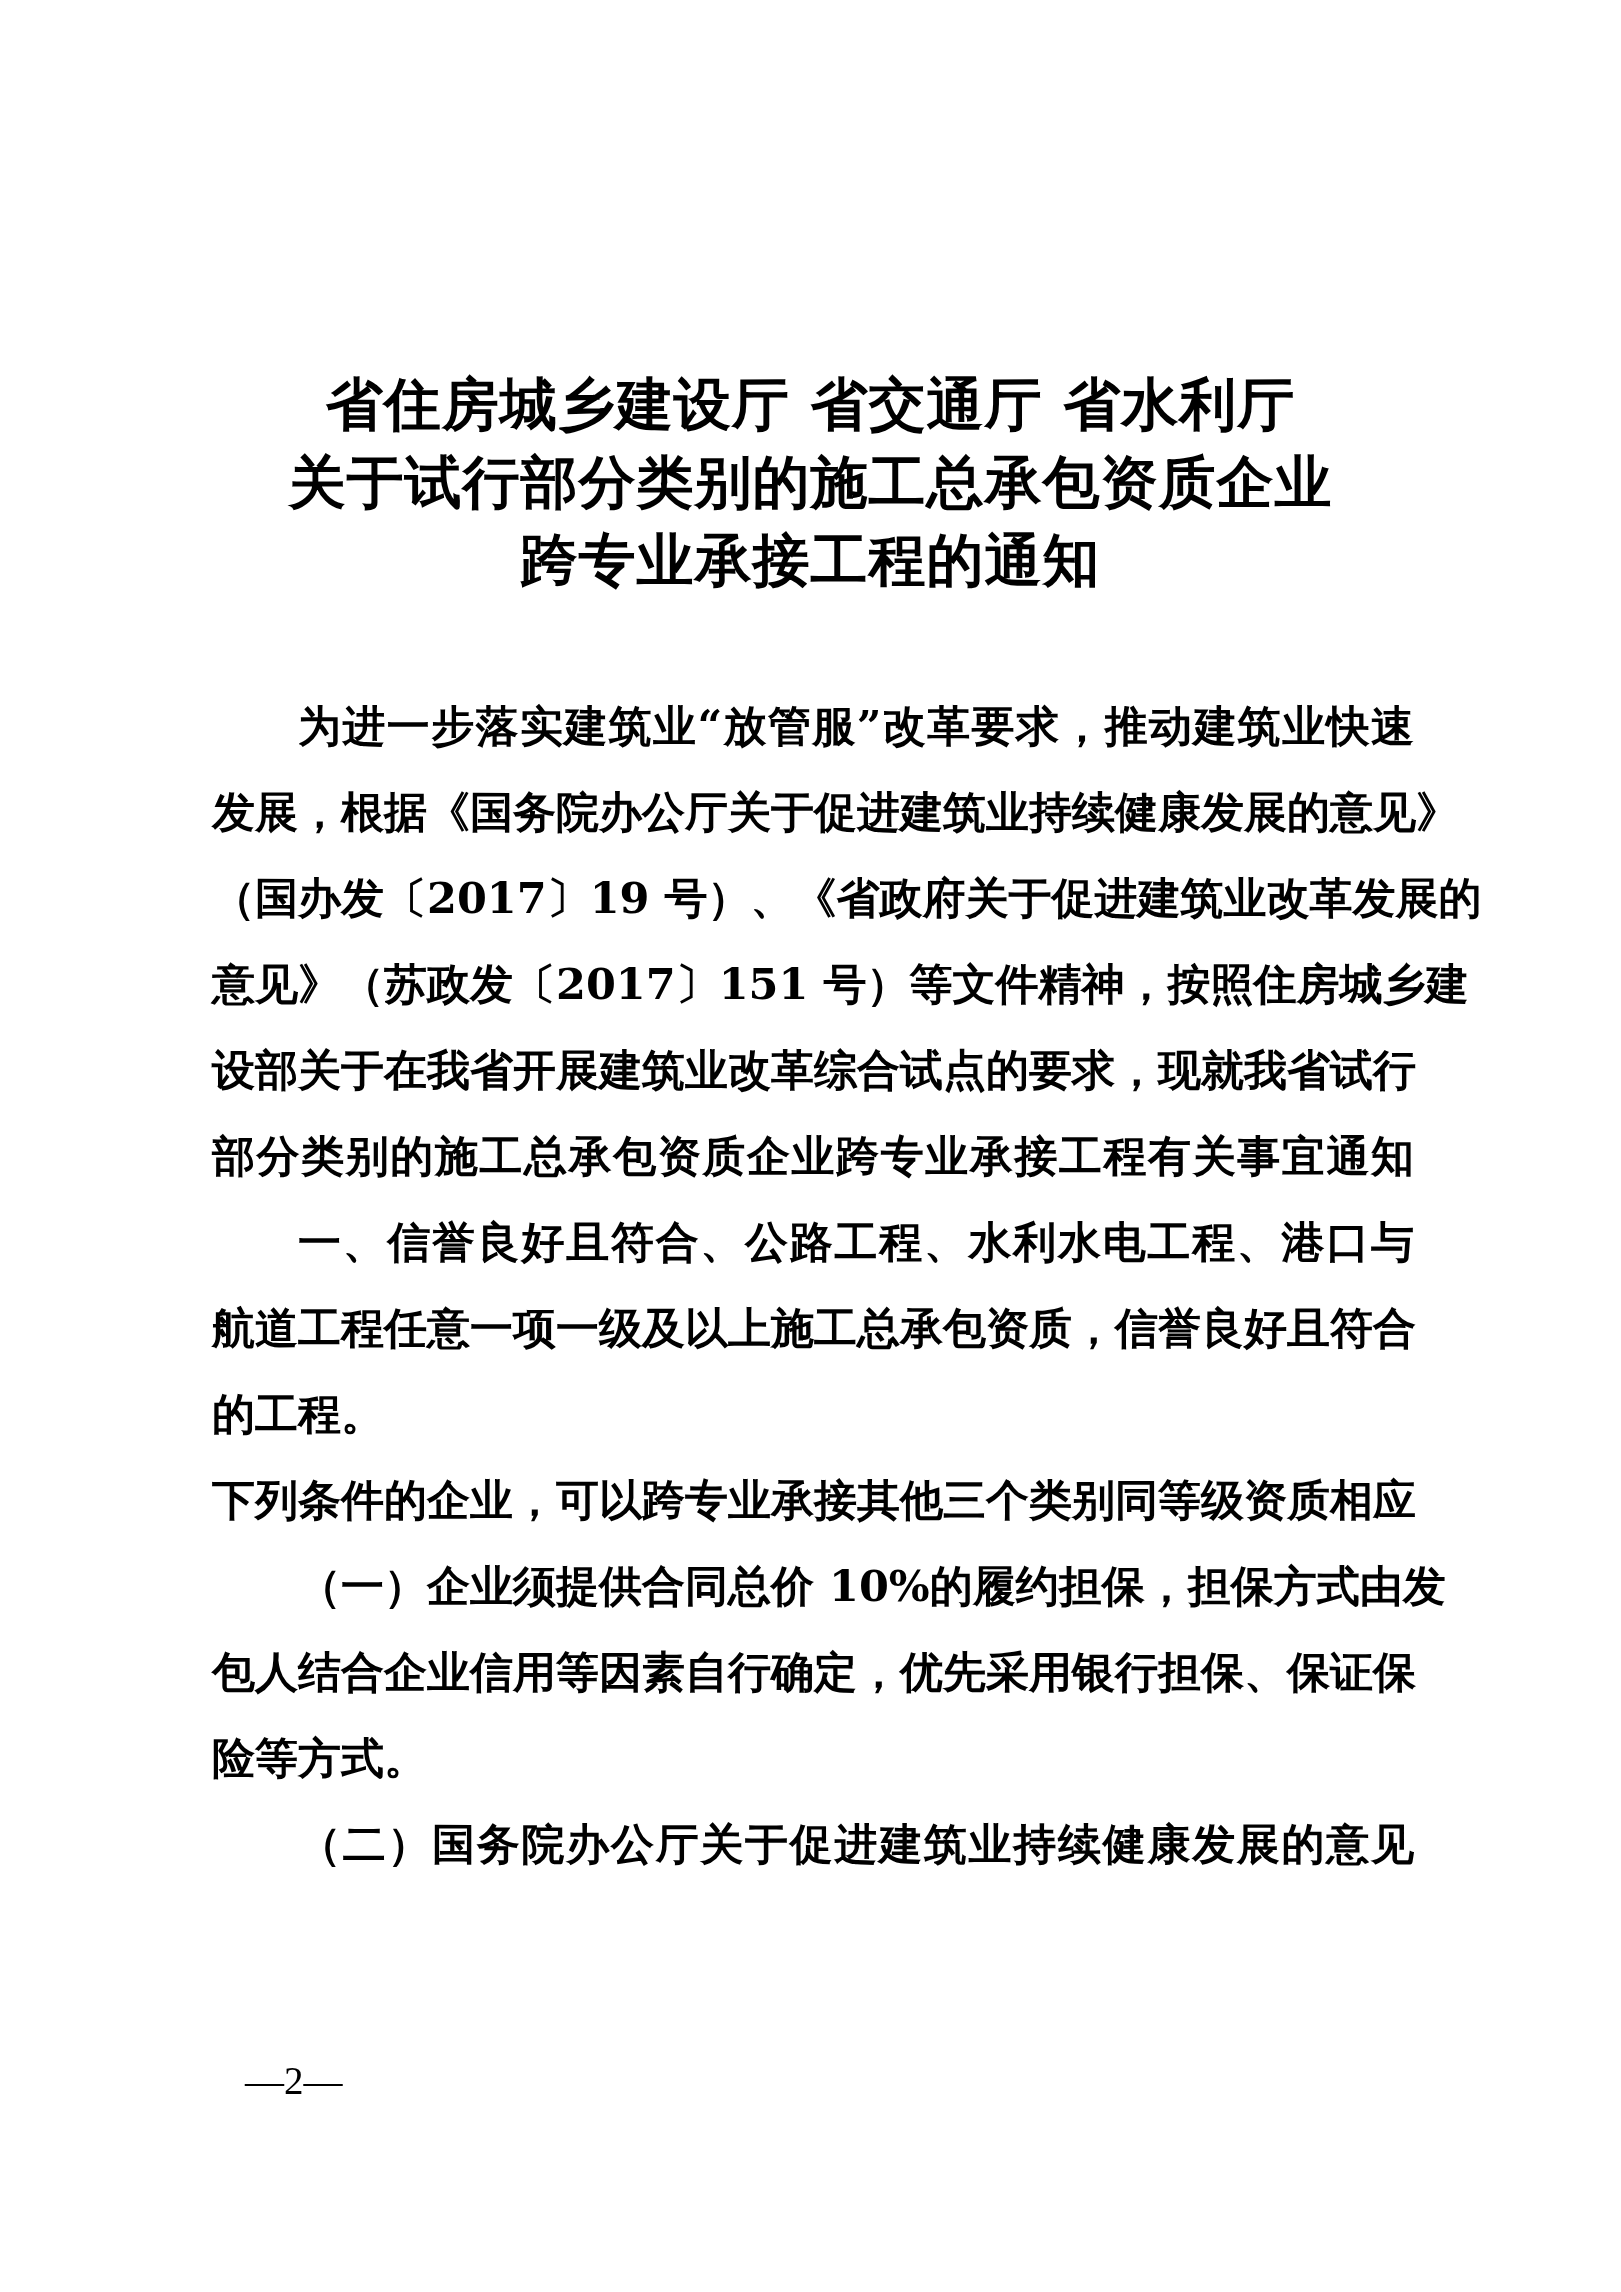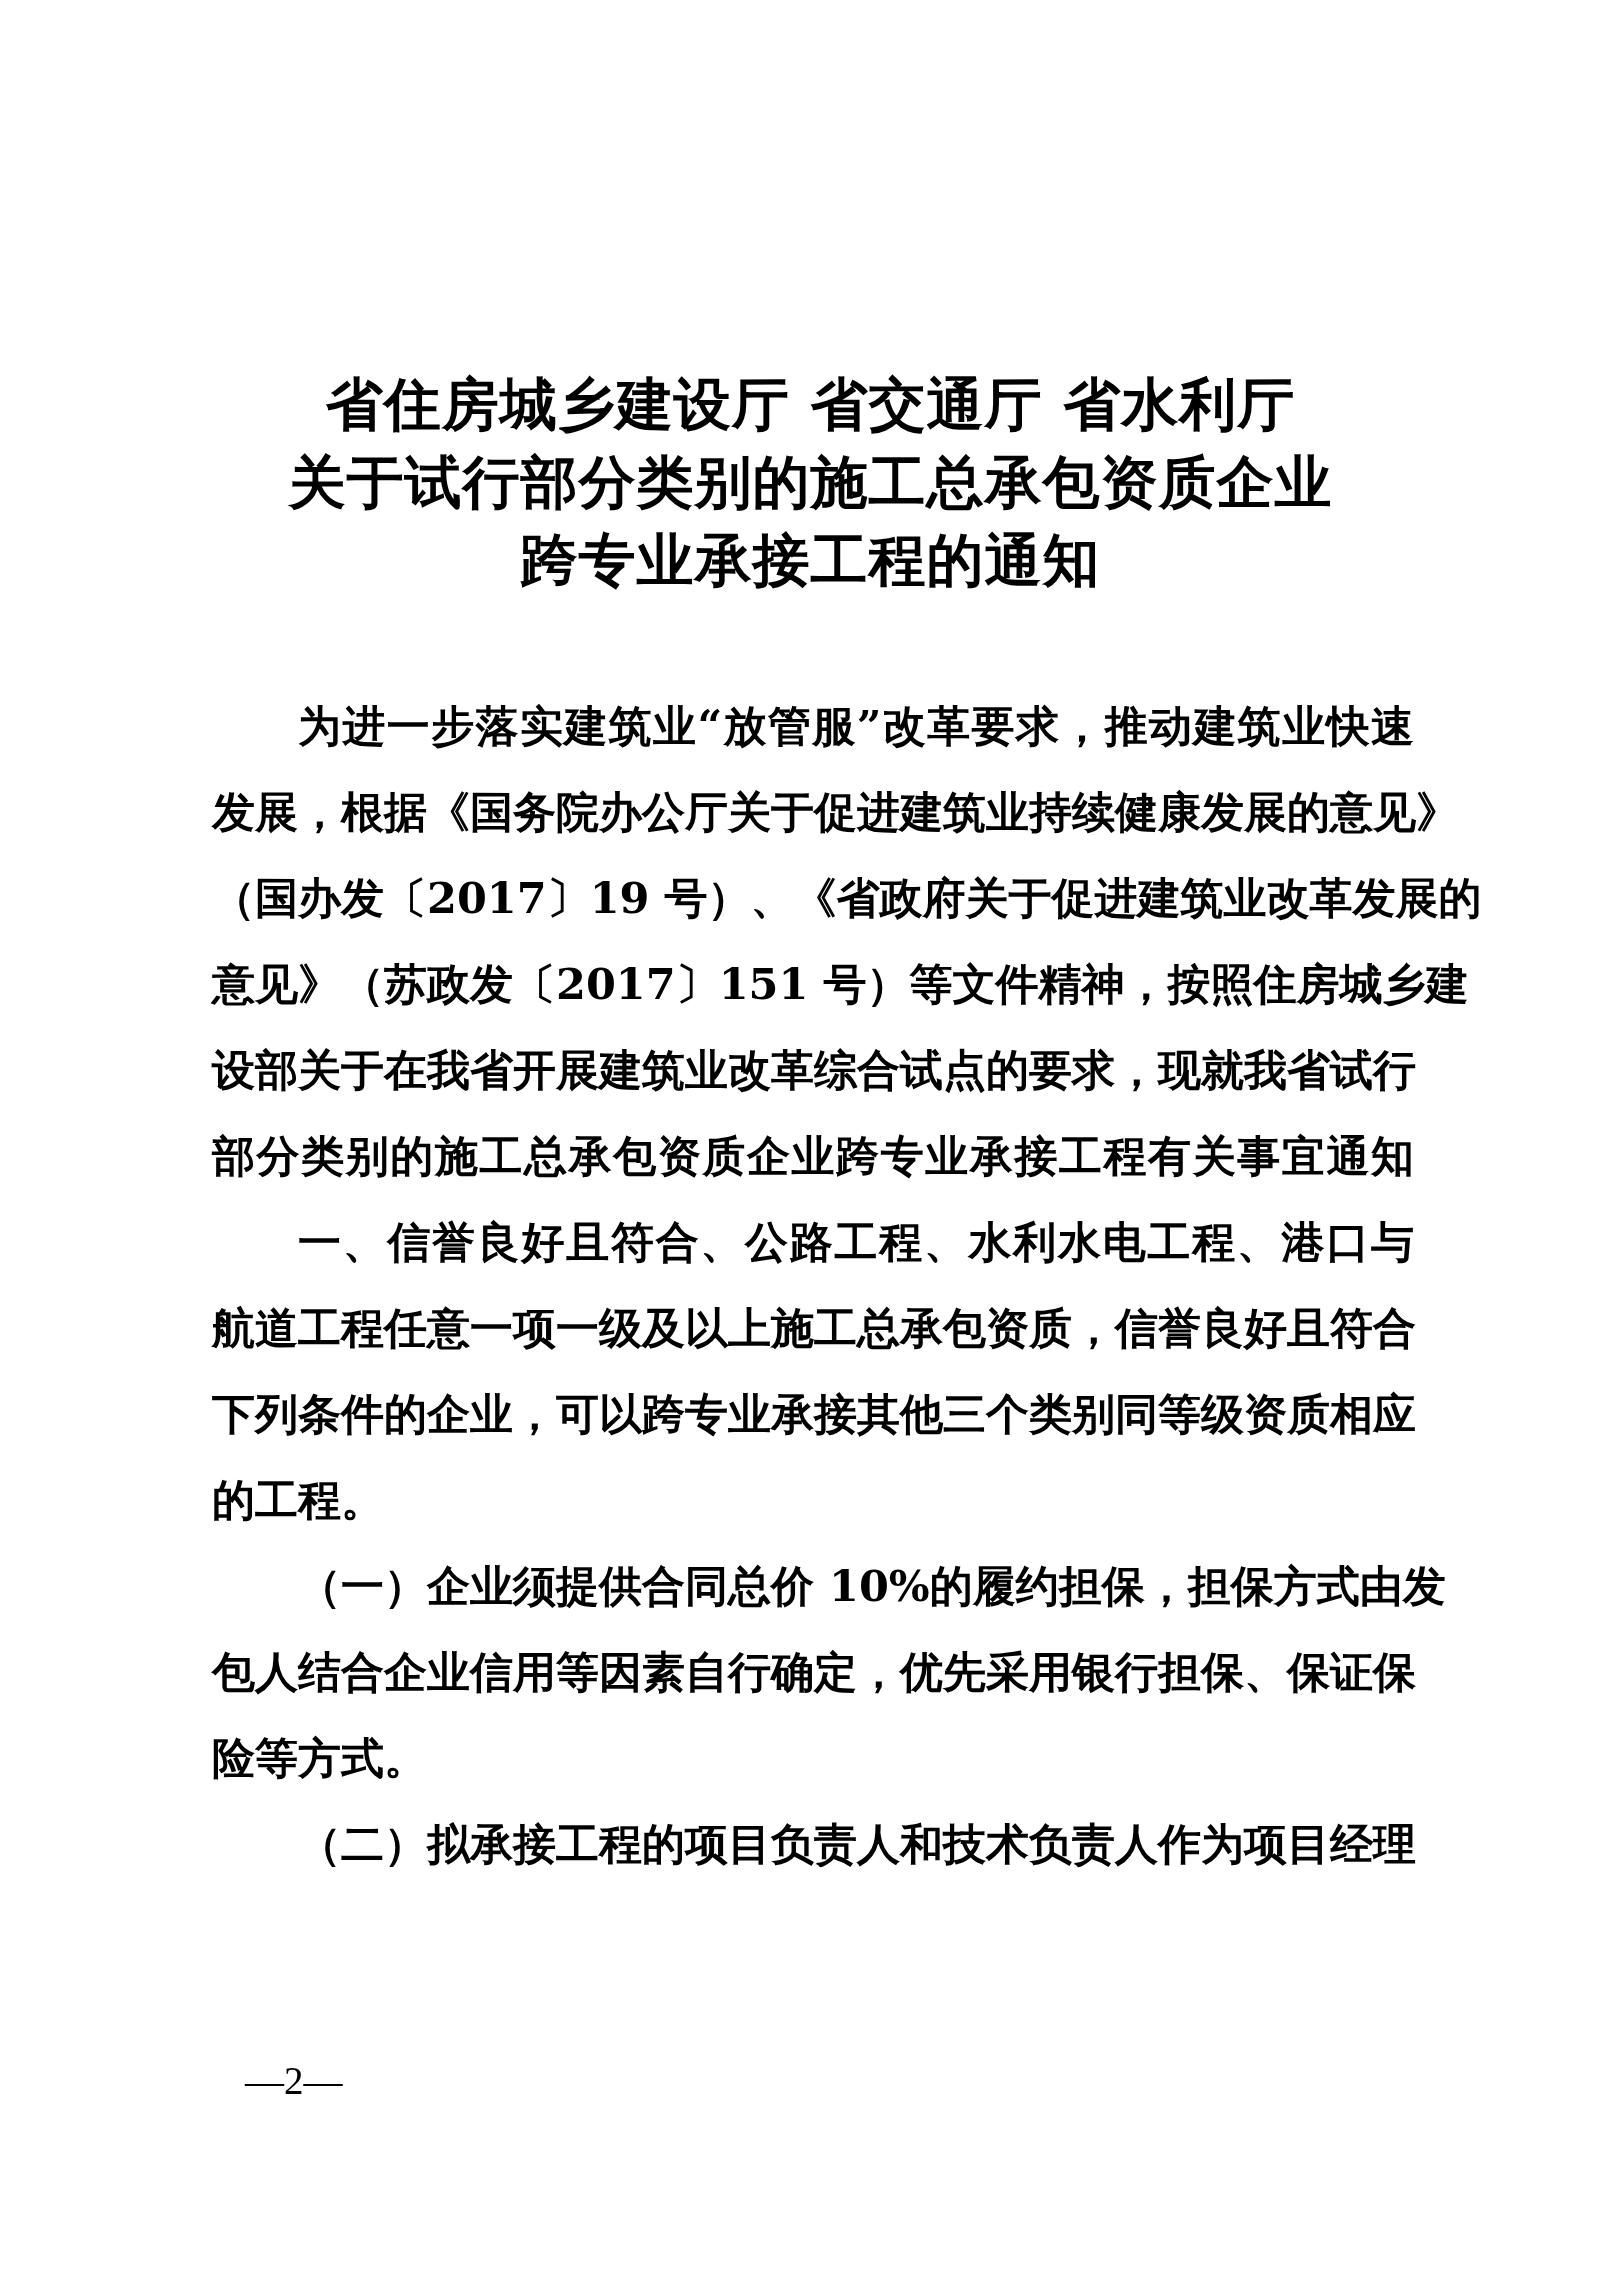--- a/index.html
+++ b/index.html
@@ -38,23 +38,23 @@
 
   <div class="body">
     <span class="line indent">为进一步落实建筑业“放管服”改革要求，推动建筑业快速</span>
     <span class="line">发展，根据《国务院办公厅关于促进建筑业持续健康发展的意见》</span>
     <span class="line">（国办发〔2017〕19 号）、《省政府关于促进建筑业改革发展的</span>
     <span class="line">意见》（苏政发〔2017〕151 号）等文件精神，按照住房城乡建</span>
     <span class="line">设部关于在我省开展建筑业改革综合试点的要求，现就我省试行</span>
     <span class="line">部分类别的施工总承包资质企业跨专业承接工程有关事宜通知</span>
     <span class="line indent">一、信誉良好且符合、公路工程、水利水电工程、港口与</span>
     <span class="line">航道工程任意一项一级及以上施工总承包资质，信誉良好且符合</span>
+    <span class="line last">的工程。</span>
     <span class="line">下列条件的企业，可以跨专业承接其他三个类别同等级资质相应</span>
-    <span class="line last">的工程。</span>
     <span class="line indent">（一）企业须提供合同总价 10%的履约担保，担保方式由发</span>
     <span class="line">包人结合企业信用等因素自行确定，优先采用银行担保、保证保</span>
     <span class="line last">险等方式。</span>
-    <span class="line indent">（二）拟承接工程的项目负责人和技术负责人作为项目经理</span>
+    <span class="line indent">（二）国务院办公厅关于促进建筑业持续健康发展的意见</span>
   </div>
 
   <div class="footer">—2—</div>
 </div>
 
 
 </body></html>

